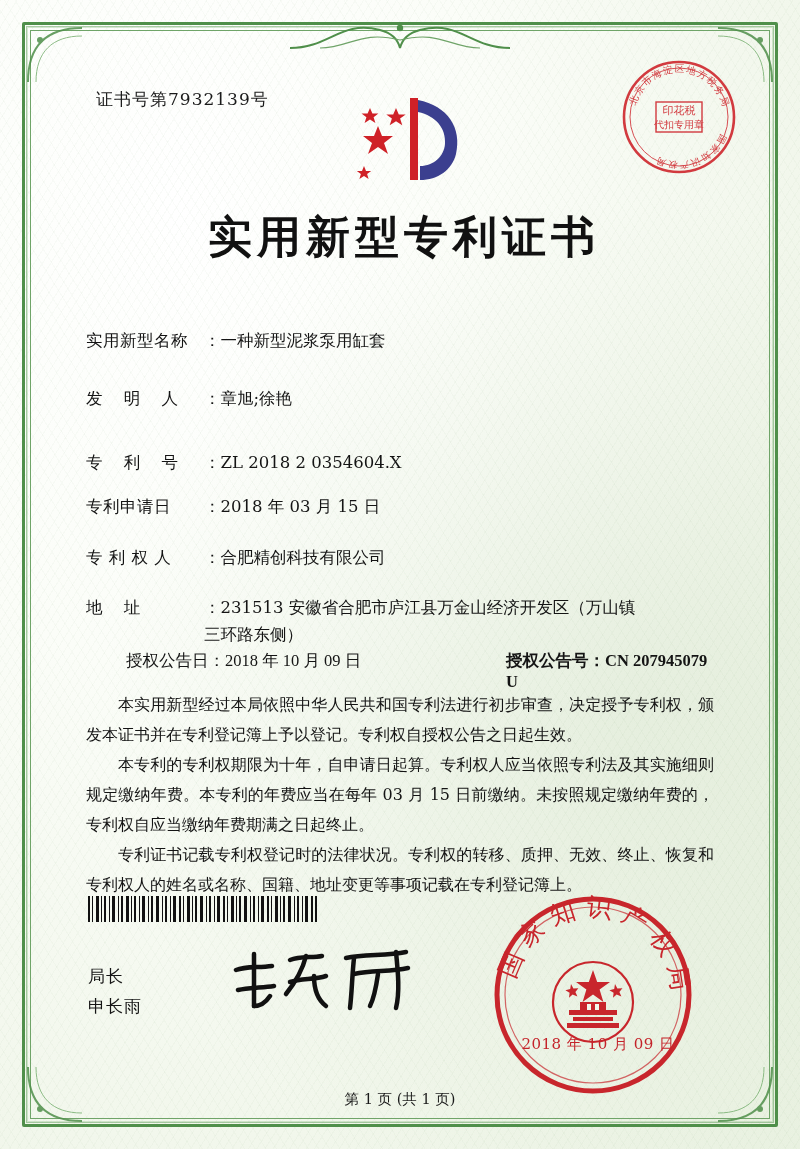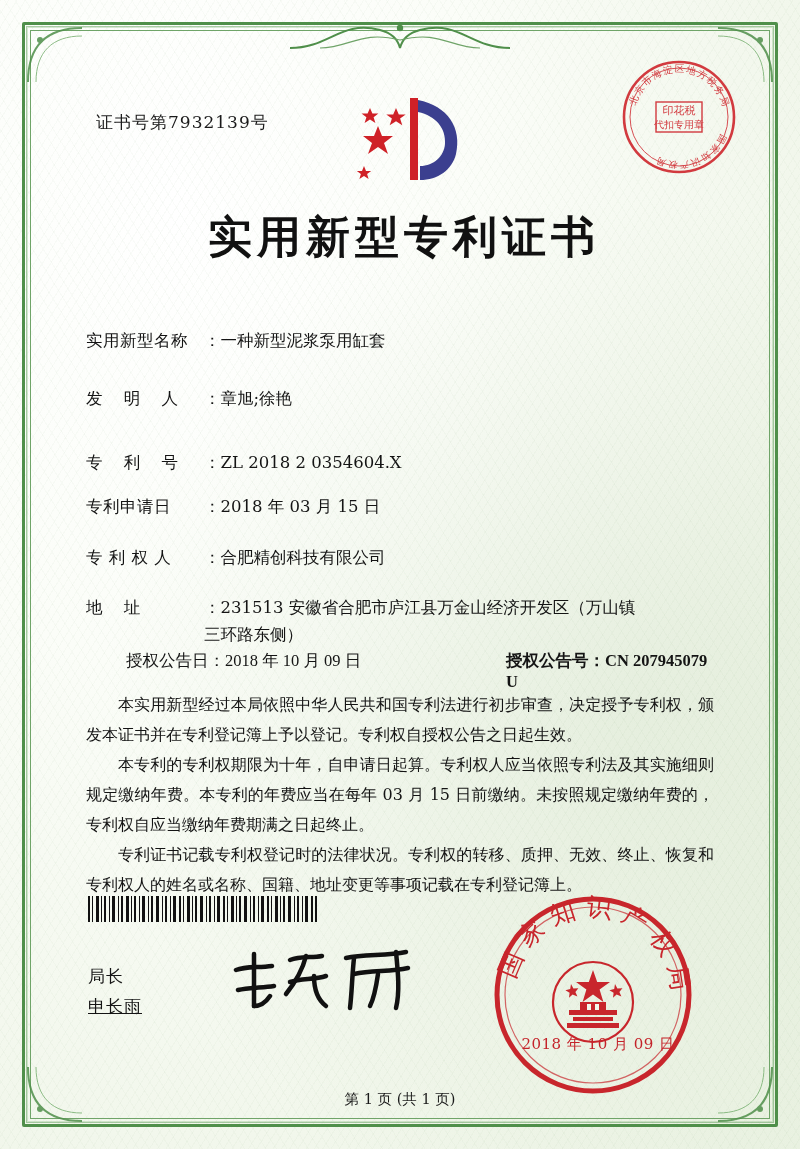--- a/index.html
+++ b/index.html
@@ -80,21 +80,20 @@
 
   
   #cert-no {
     position: absolute;
     left: 96px;
     top: 88px;
     font-size: 17px;
     color: #1a1a1a;
     letter-spacing: 1px;
     font-family: "DejaVu Serif", "Liberation Serif", serif;
-    margin-top: 23px;
   }
 
   
   #logo {
     position: absolute;
     left: 352px;
     top: 88px;
     width: 120px;
     height: 100px;
   }
@@ -189,21 +188,20 @@
     color: #141414;
     letter-spacing: 1px;
   }
   #director-name {
     position: absolute;
     left: 88px;
     top: 995px;
     font-size: 17px;
     color: #141414;
     letter-spacing: 1px;
-    text-decoration: underline;
   }
   #signature {
     position: absolute;
     left: 228px;
     top: 944px;
     width: 200px;
     height: 72px;
   }
 
   

